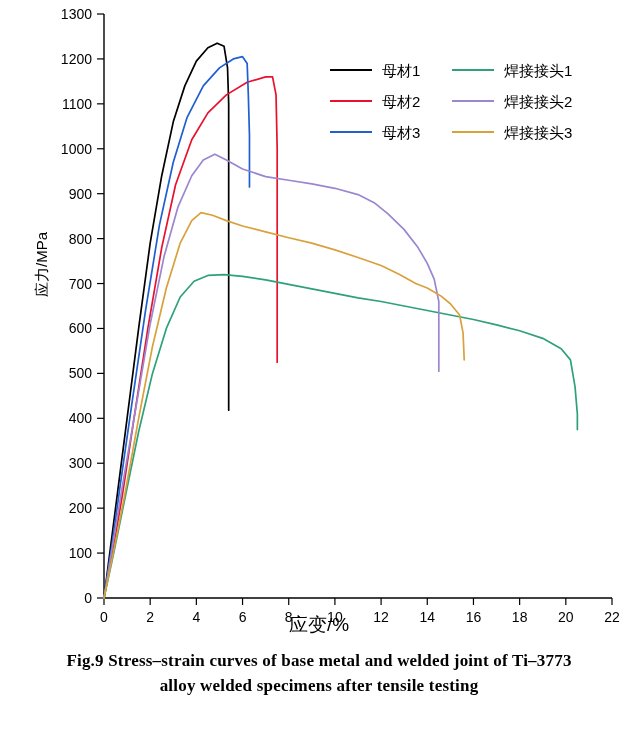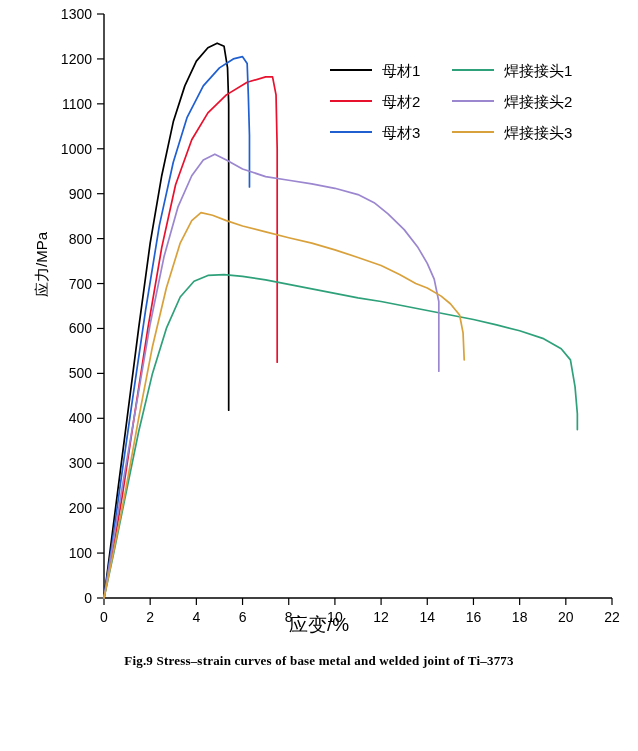--- a/index.html
+++ b/index.html
@@ -76,21 +76,21 @@
   .caption .line {
     font-weight: bold;
     font-size: 14.5px;
     line-height: 25px;
     letter-spacing: 0.2px;
   }
   .caption .line1 {
     font-size: 14.5px;
   }
   .caption .line2, .caption .line3 {
-    font-size: 13px;
+    font-size: 17px;
   }
 </style>
 </head>
 <body>
 
 <div id="root">
 
   <div class="plot-wrap">
     <svg class="chart" id="chart-svg" viewBox="0 0 638 640">
         <line x1="104" y1="14" x2="104" y2="598" stroke="#000" stroke-width="1.4"></line>
@@ -165,15 +165,16 @@
         <text x="504" y="107" class="legend-label">焊接接头2</text>
         <line x1="452" y1="132" x2="494" y2="132" stroke="#d9a13b" stroke-width="2"></line>
         <text x="504" y="138" class="legend-label">焊接接头3</text>
       </svg>
     <div class="axis-title-y">应力/MPa</div>
     <div class="axis-title-x">应变/%</div>
   </div>
 
   <div class="caption">
     <div class="line line2">Fig.9    Stress–strain curves of base metal and welded joint of Ti–3773</div>
+    <div class="line line3">alloy welded specimens after tensile testing</div>
   </div>
 
 </div>
 
 </body></html>

